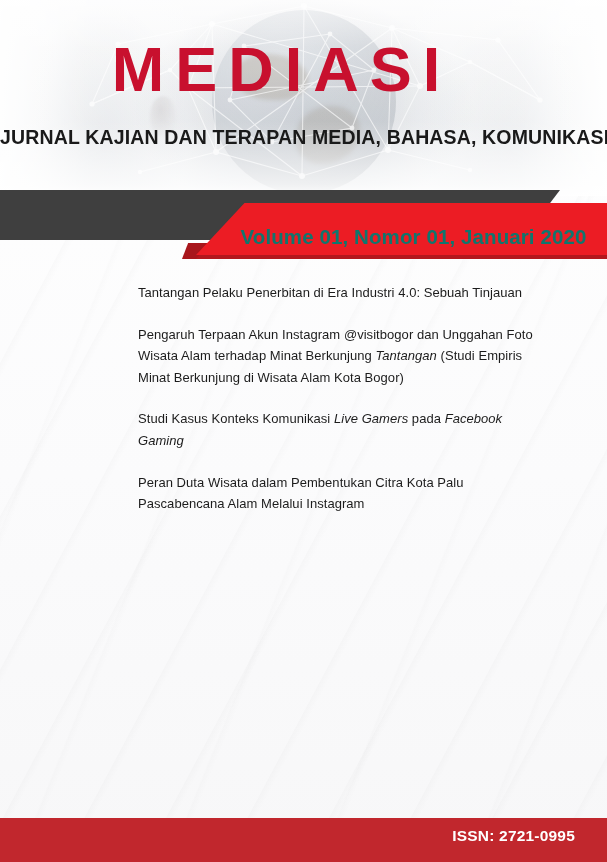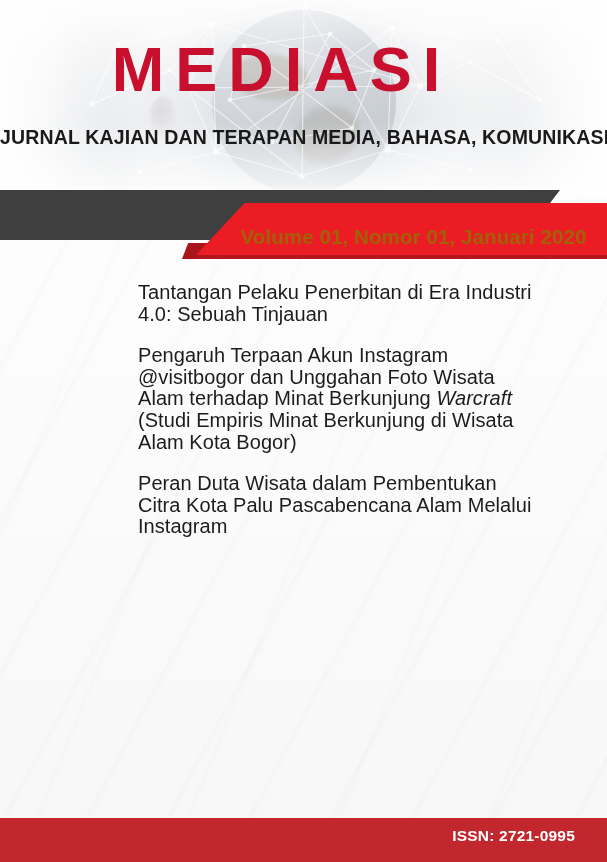--- a/index.html
+++ b/index.html
@@ -214,37 +214,37 @@
     position: absolute;
     left: 196px;
     top: 18px;
     width: 411px;
     height: 68px;
     display: flex;
     align-items: center;
     justify-content: center;
     padding-left: 24px;
     box-sizing: border-box;
-    color: #a16207;
+    color: #0f766e;
     font-size: 20.5px;
     font-weight: bold;
     letter-spacing: 0.1px;
     white-space: nowrap;
   }
 
   
   .articles {
     position: absolute;
     left: 138px;
     top: 282px;
     width: 400px;
     z-index: 3;
   }
   .article-item {
-    font-size: 20px;
+    font-size: 13px;
     line-height: 21.6px;
     color: #1c1c1c;
     margin-bottom: 20px;
     letter-spacing: 0.05px;
   }
   .article-item:last-child { margin-bottom: 8px; }
   .article-item i { font-style: italic; }
 
   
   .footer-bar {
@@ -329,21 +329,22 @@
   <div class="banner">
     <div class="dark-band"></div>
     <div class="ribbon-tail"></div>
     <div class="ribbon-shadow"></div>
     <div class="ribbon"></div>
     <div class="ribbon-label">Volume 01, Nomor 01, Januari 2020</div>
   </div>
 
   <div class="articles">
     <div class="article-item">Tantangan Pelaku Penerbitan di Era Industri 4.0: Sebuah Tinjauan</div>
-    <div class="article-item">Pengaruh Terpaan Akun Instagram @visitbogor dan Unggahan Foto Wisata Alam terhadap Minat Berkunjung <i>Warcraft</i> (Studi Empiris Minat Berkunjung di Wisata Alam Kota Bogor)</div>
+    <div class="article-item">Pengaruh Terpaan Akun Instagram @visitbogor dan Unggahan Foto Wisata Alam terhadap Minat Berkunjung <i>Tantangan</i> (Studi Empiris Minat Berkunjung di Wisata Alam Kota Bogor)</div>
+    <div class="article-item">Studi Kasus Konteks Komunikasi <i>Live Gamers</i> pada <i>Facebook Gaming</i></div>
     <div class="article-item">Peran Duta Wisata dalam Pembentukan Citra Kota Palu Pascabencana Alam Melalui Instagram</div>
   </div>
 
   <div class="footer-bar">
     <div class="issn">ISSN: 2721-0995</div>
   </div>
 
 </div>
 
 </body></html>

